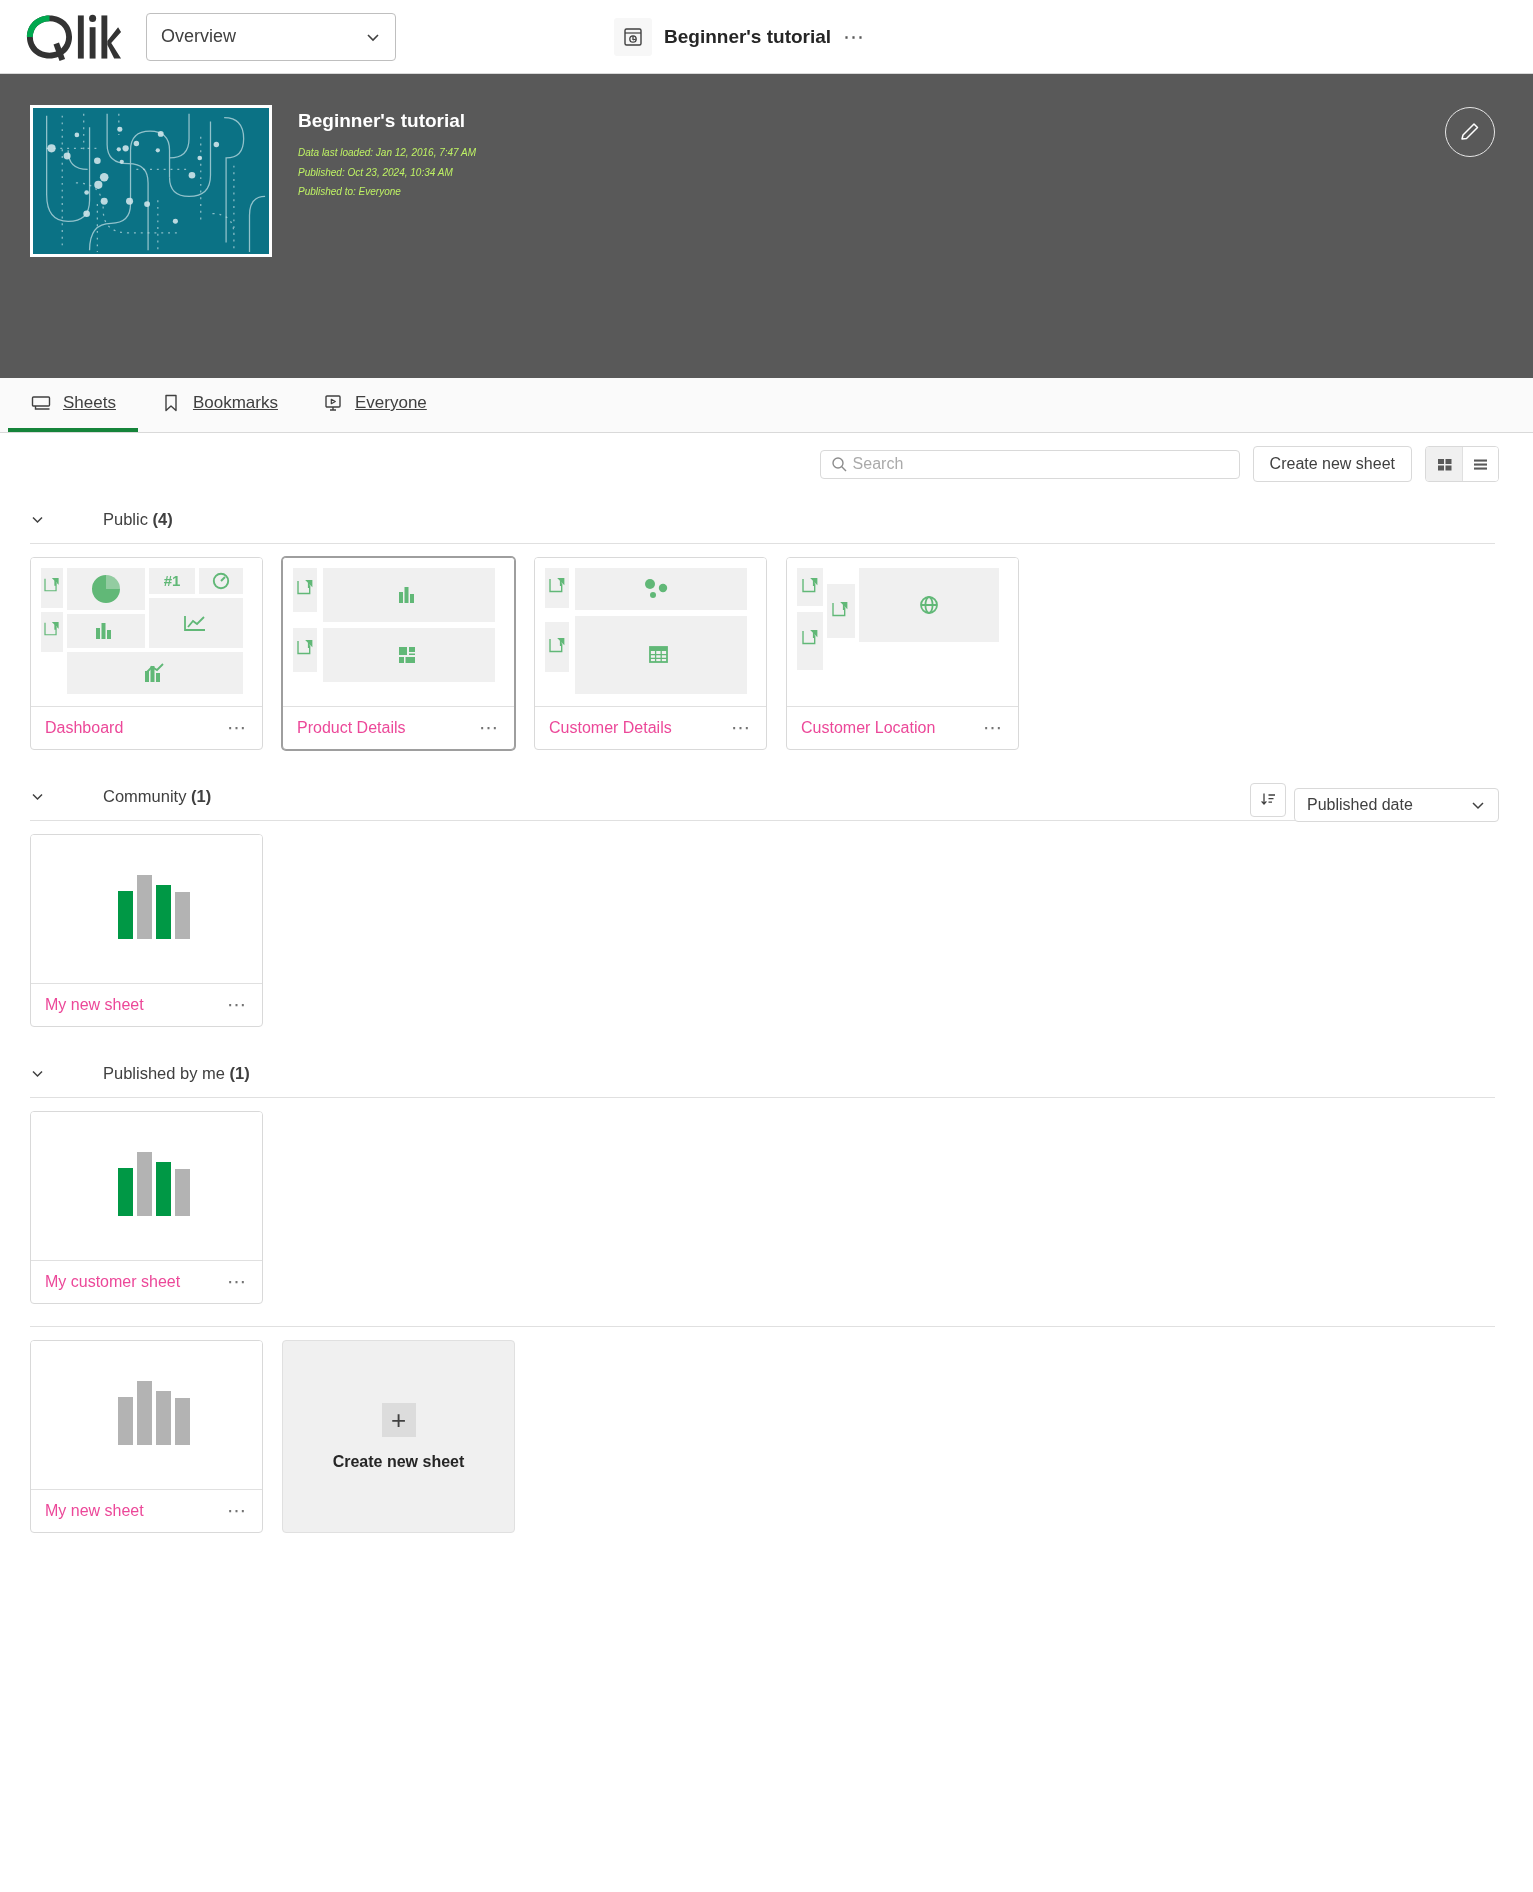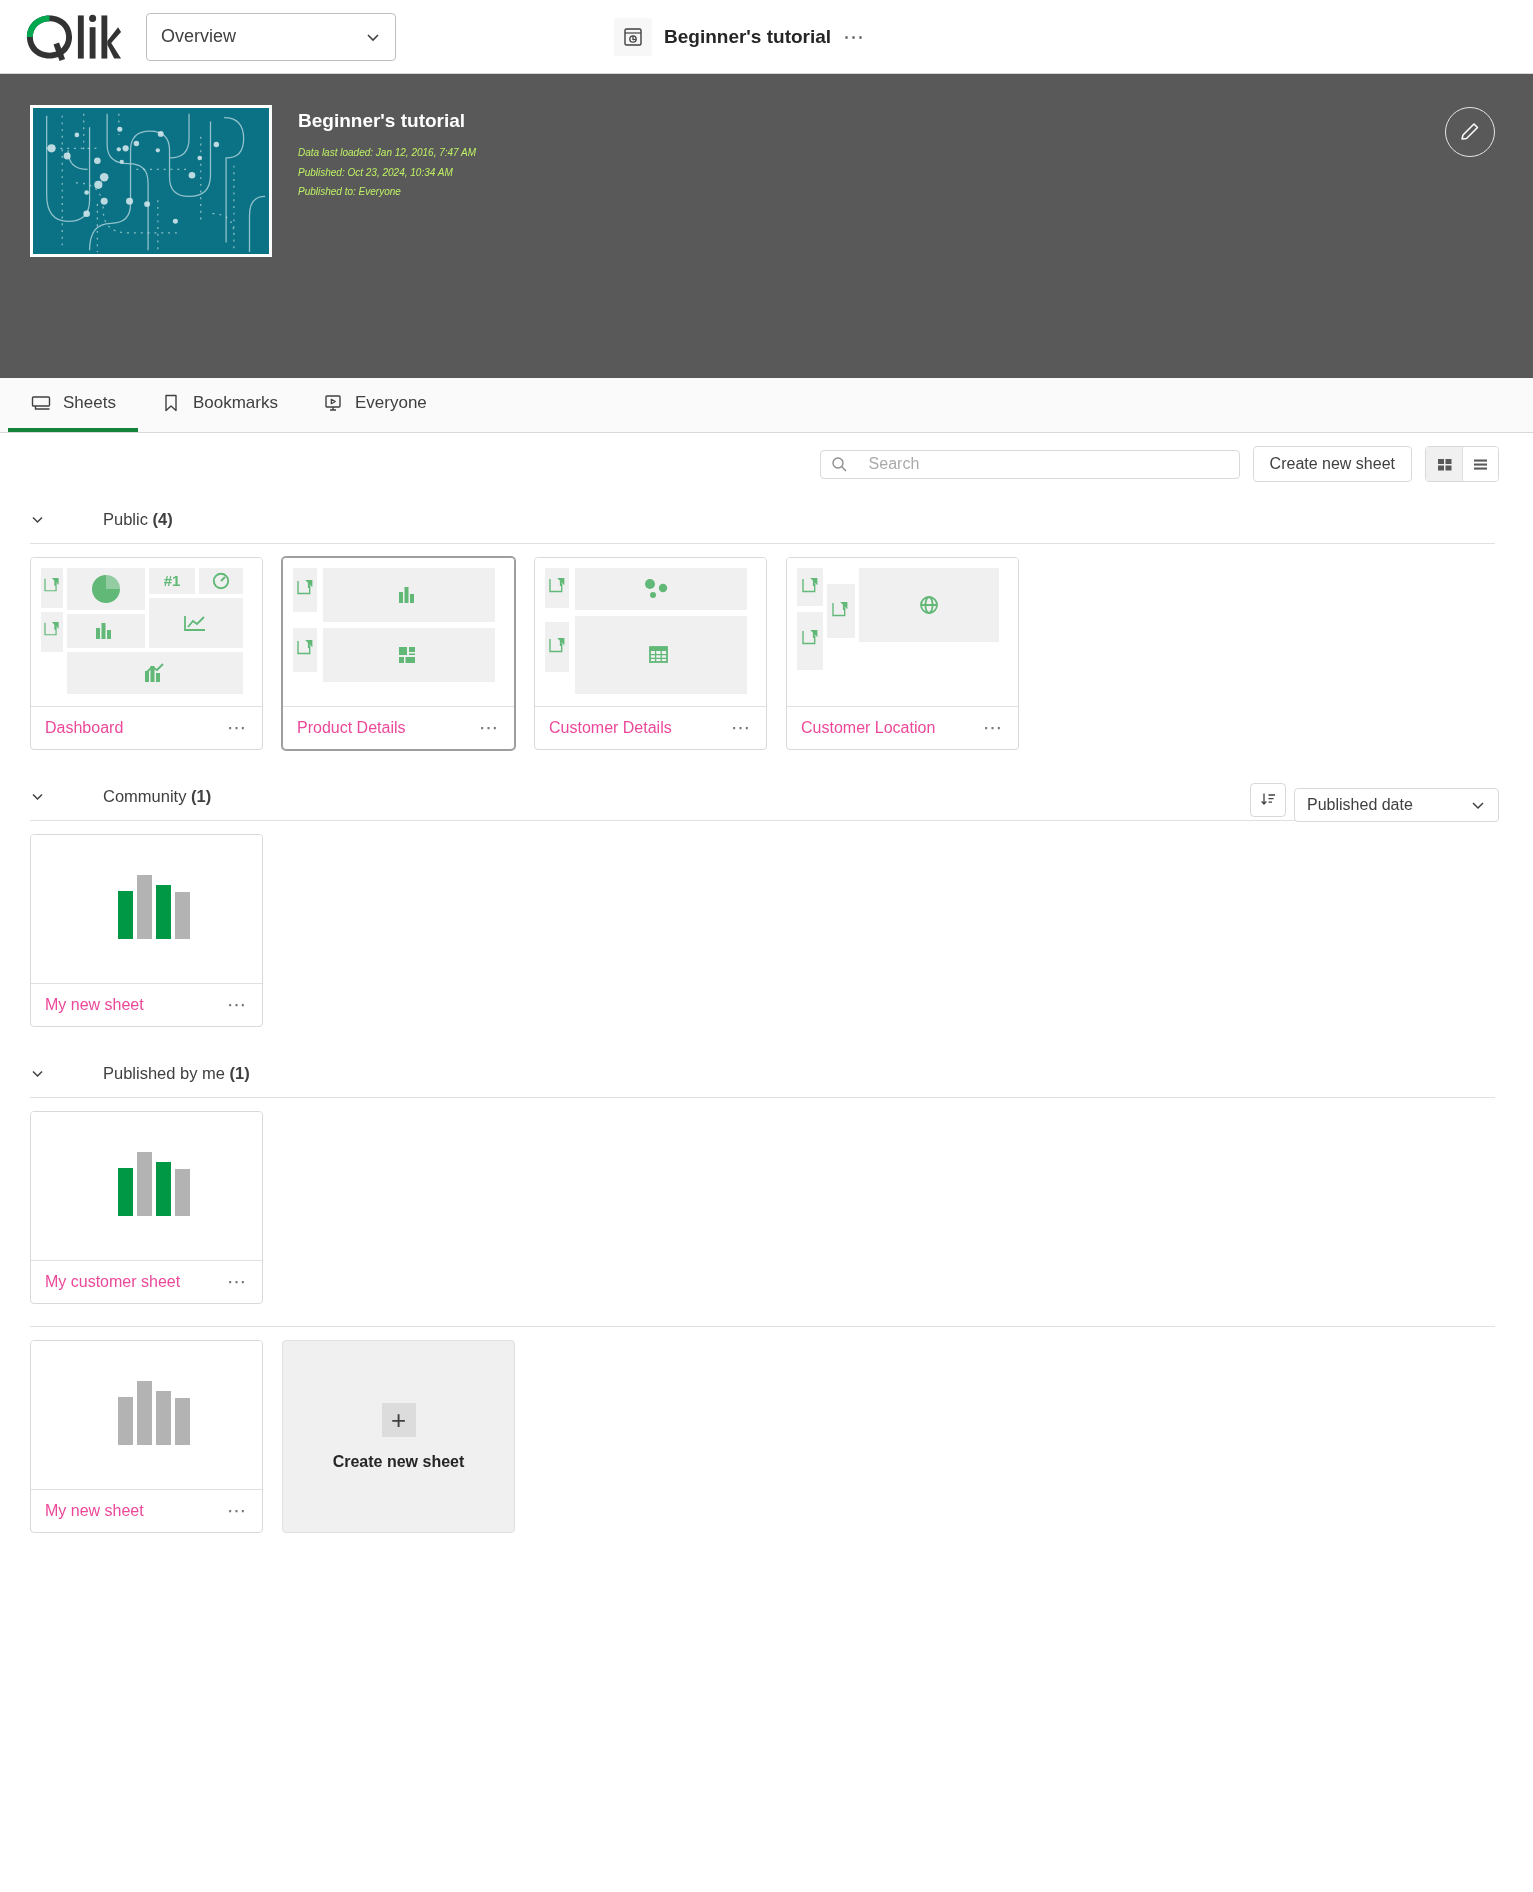--- a/index.html
+++ b/index.html
@@ -102,39 +102,40 @@
     align-items: stretch;
     padding-left: 8px;
   }
   .tab {
     display: flex; align-items: center; gap: 11px;
     padding: 0 22px;
     cursor: pointer;
     font-size: 17px;
     color: #404040;
     border-bottom: 4px solid transparent;
+    text-decoration: underline;
   }
   .tab.active { border-bottom-color: #15843a; font-weight: normal; }
 
   
   .toolbar {
     height: 62px;
     display: flex;
     align-items: center;
     justify-content: flex-end;
     padding: 0 34px 0 0;
     gap: 13px;
   }
   .search-box {
     width: 420px; height: 29px;
     border: 1px solid #d9d9d9;
     border-radius: 4px;
     display: flex; align-items: center;
     padding: 0 10px;
-    gap: 21px;
+    gap: 5px;
     background: #fff;
   }
   .search-input {
     border: none; outline: none;
     font-size: 16px; color: #595959;
     font-family: "Liberation Sans", sans-serif;
     flex: 1;
     background: transparent;
   }
   .search-input::placeholder { color: #aaaaaa; }

